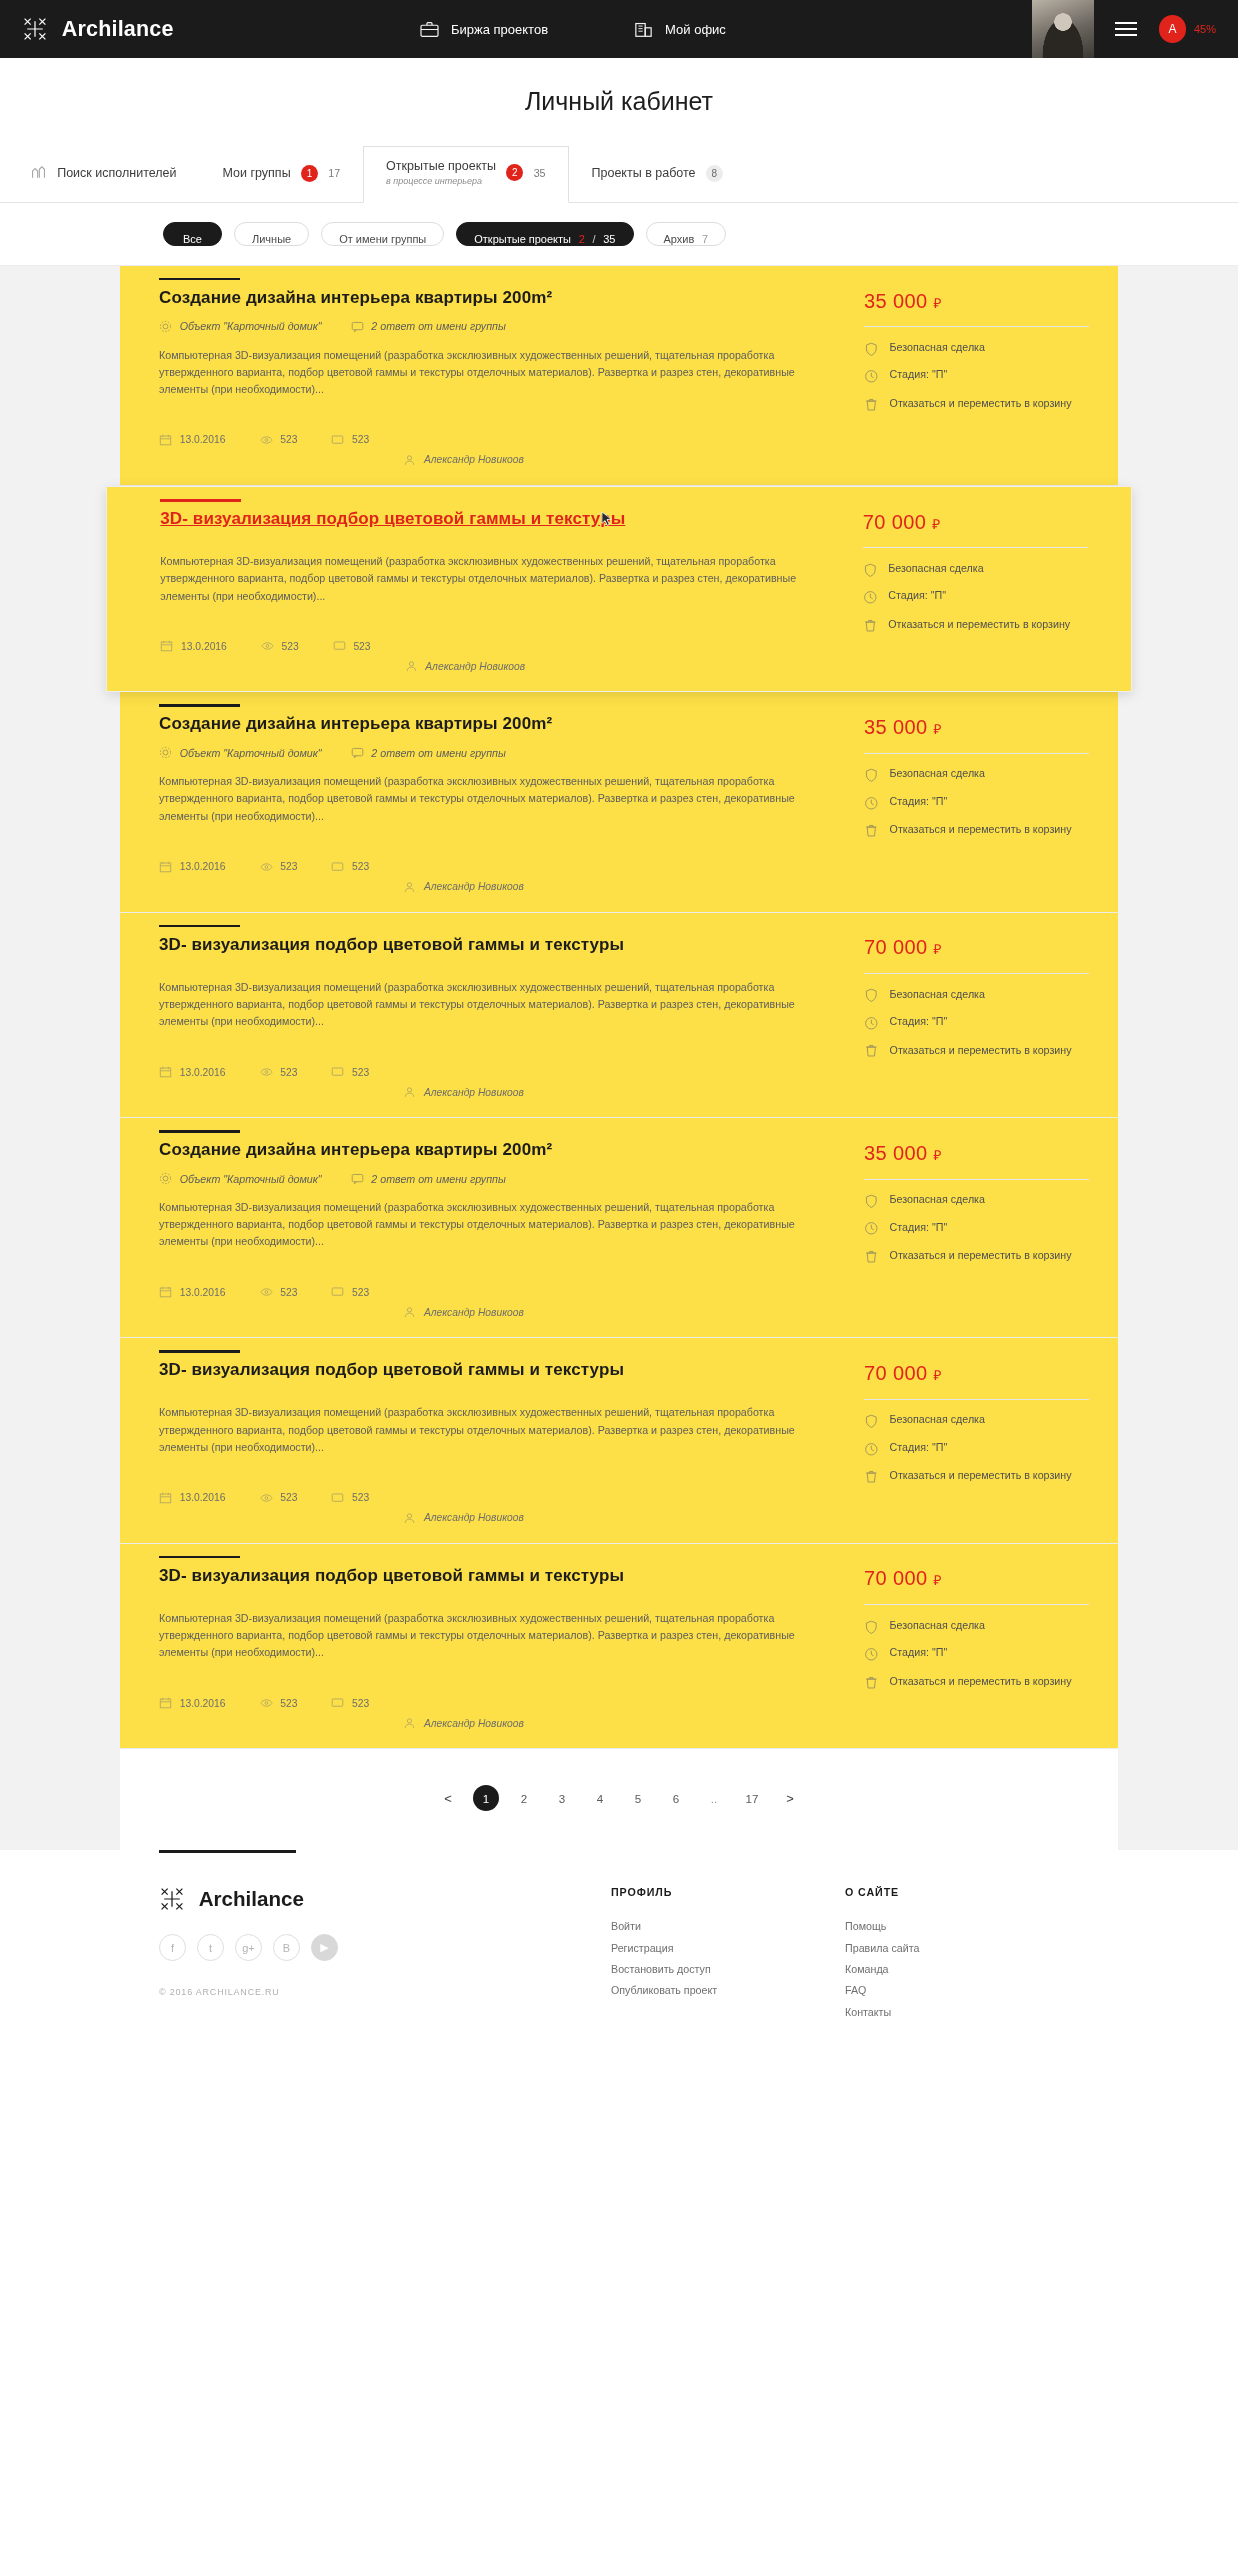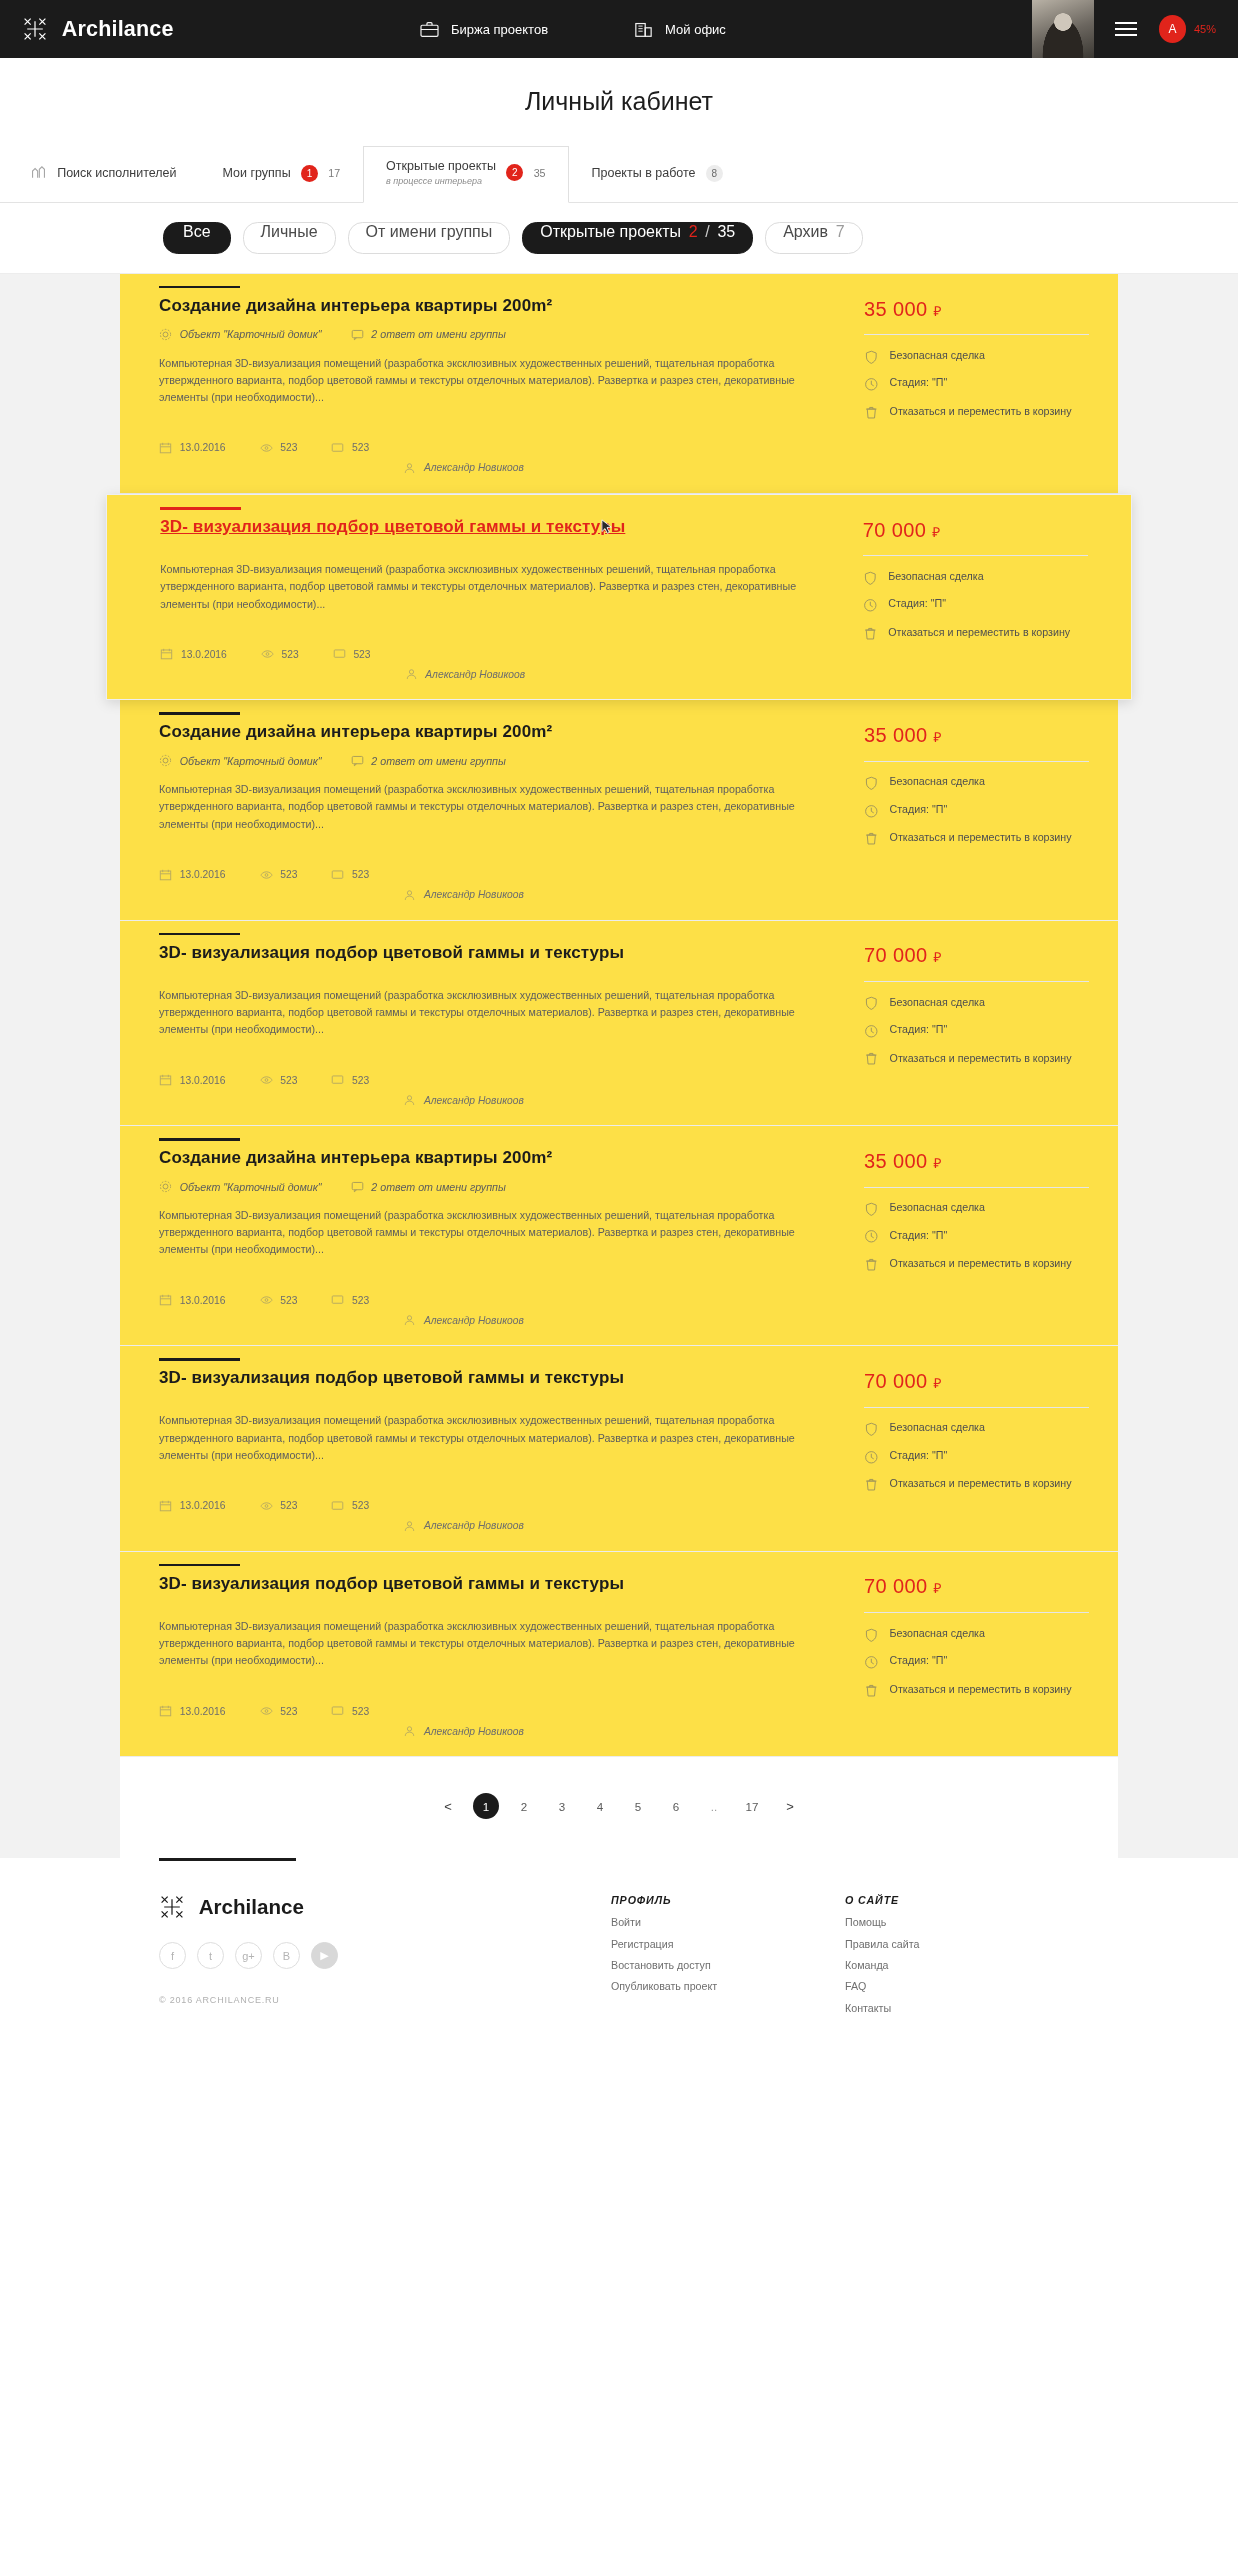--- a/index.html
+++ b/index.html
@@ -173,26 +173,26 @@
     background: #ffffff;
     display: flex;
     align-items: center;
     gap: 12px;
     padding: 19px 163px 19px 163px;
     border-bottom: 0.9px solid #ededed;
   }
   .pill {
     border: 0.9px solid #dcdcdc;
     border-radius: 14.6px;
-    height: 32px;
+    height: 24px;
     display: inline-flex;
-    align-items: flex-start;
+    align-items: flex-end;
     gap: 7.7px;
     padding: 0 17px;
-    font-size: 16px;
+    font-size: 11px;
     color: #4a4a4a;
     background: #fff;
     cursor: pointer;
     white-space: nowrap;
   }
   .pill.dark { background: #1b1b1b; color: #fff; border-color: #1b1b1b; padding: 0 19px; }
   .pill.active-dark { background: #1b1b1b; color: #fff; border-color: #1b1b1b; }
   .pill .num-red { color: #e1241b; }
   .pill .num-muted { color: #c9c9c9; }
   .pill .num-grey { color: #9a9a9a; }
@@ -368,23 +368,22 @@
     margin-top: 26px;
     font-size: 9px;
     color: #b0b0b0;
     letter-spacing: 0.8px;
   }
   .f-col { width: 249px; }
   .f-col h4 {
     font-size: 10.7px;
     color: #1b1b1b;
     letter-spacing: 0.9px;
-    margin-bottom: 10px;
+    margin-bottom: 22px;
     font-weight: bold;
-    font-style: italic;
   }
   .f-col a {
     display: block;
     font-size: 10.7px;
     color: #6f6f6f;
     text-decoration: none;
     margin-bottom: 9.4px;
     cursor: pointer;
   }
 </style>

